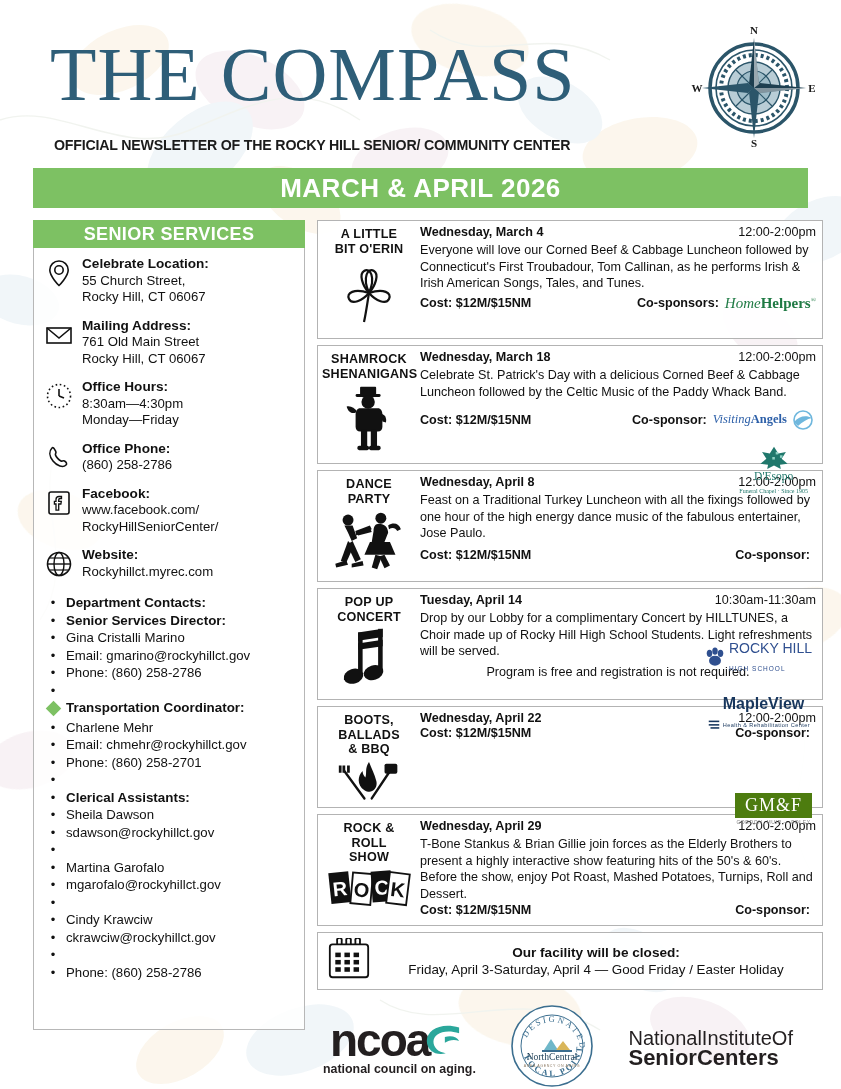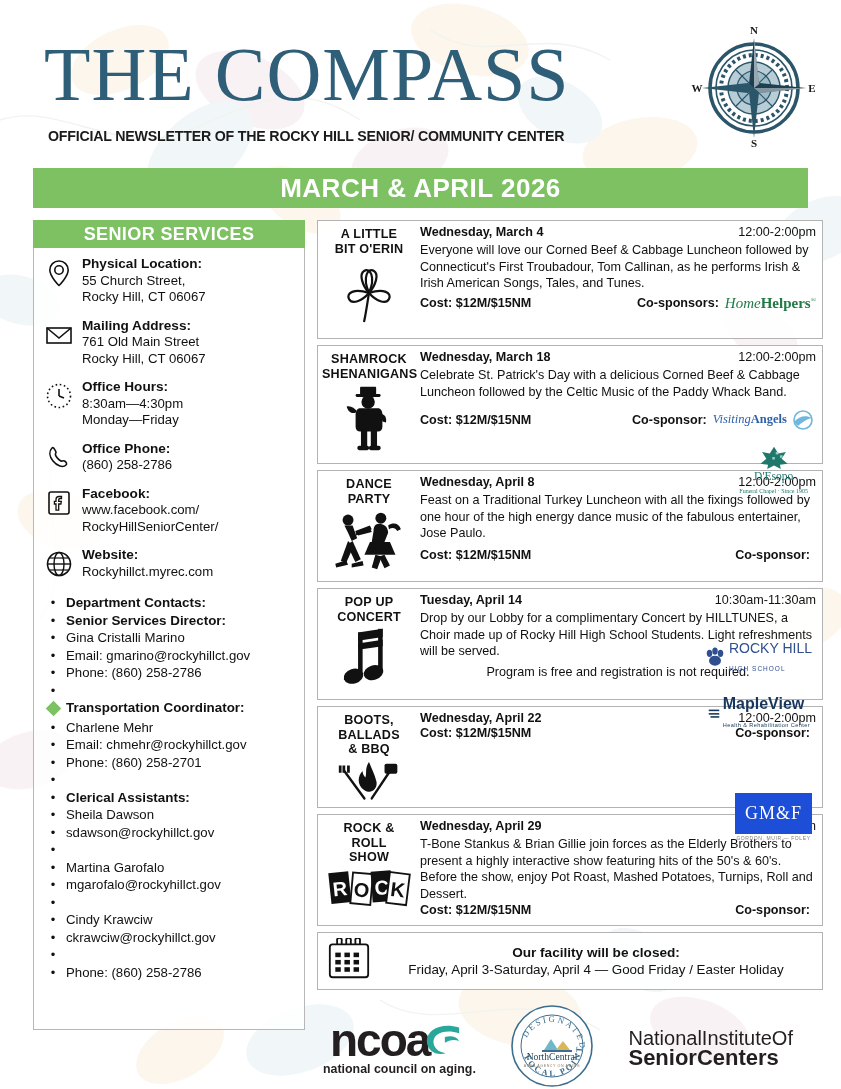--- a/index.html
+++ b/index.html
@@ -14,32 +14,32 @@
   
   #floral-bg{
     position:absolute;inset:0;
     z-index:0;
     pointer-events:none;
   }
   
   #page{position:relative;z-index:2;width:841px;height:1089px;}
 
   
-  .masthead{position:relative;height:160px;}
+  .masthead{position:relative;height:160px;margin-left:6px;}
   .mast-title{
     position:absolute;left:44px;top:36px;
     font-family:"Liberation Serif", serif;
     font-size:76px;line-height:76px;
     letter-spacing:1px;
     color:#2e5e78;
     font-weight:400;
     white-space:nowrap;
   }
   .mast-sub{
-    position:absolute;left:48px;top:128px;
+    position:absolute;left:48px;top:137px;
     font-size:14.2px;font-weight:bold;
     letter-spacing:-0.2px;
     color:#1b1b1b;
     white-space:nowrap;
   }
   .compass-wrap{position:absolute;right:24px;top:22px;width:126px;height:126px;}
 
   
   .greenbar{
     background:#7dc163;
@@ -123,22 +123,22 @@
   .sponsor-slot{position:absolute;right:2px;}
 
   
   .lg-home{font-family:"Liberation Serif",serif;color:#1f7a44;white-space:nowrap;}
   .lg-home i{font-style:italic;font-size:15px;}
   .lg-home b{font-size:15px;}
   .lg-va{color:#2c5fa8;font-family:"Liberation Serif",serif;font-style:italic;font-size:12.5px;white-space:nowrap;}
   .lg-des{color:#20786c;font-family:"Liberation Serif",serif;text-align:center;line-height:11px;}
   .lg-rh{color:#2f4f8f;font-family:"Liberation Sans",sans-serif;white-space:nowrap;}
   .lg-mv{color:#17365d;font-family:"Liberation Sans",sans-serif;white-space:nowrap;}
-  .lg-gmf{background:#1d4ed8;color:#fff;font-family:"Liberation Serif",serif;text-align:center;
-          font-size:18px;letter-spacing:1px;padding:10px 10px;}
+  .lg-gmf{background:#4d7c0f;color:#fff;font-family:"Liberation Serif",serif;text-align:center;
+          font-size:18px;letter-spacing:1px;padding:2px 10px;}
 
   
   #closure{
     border:1px solid #b3b3b3;
     background:rgba(255,255,255,0.93);
     display:flex;align-items:center;
     padding:5px 8px;margin-bottom:8px;
   }
   #closure .cal{flex:0 0 52px;}
   #closure .ctext{flex:1 1 auto;text-align:center;}
@@ -241,21 +241,21 @@
       <div id="sidebar-box">
 
         <div class="contact-row">
           <div class="contact-icon">
             <svg viewBox="0 0 30 30" width="30" height="30">
                 <path d="M15 3 C9.8 3 5.8 7 5.8 12.1 C5.8 18.5 15 27.5 15 27.5 S24.2 18.5 24.2 12.1 C24.2 7 20.2 3 15 3 Z" fill="none" stroke="#111" stroke-width="1.6"></path>
                 <circle cx="15" cy="12" r="4.2" fill="none" stroke="#111" stroke-width="1.6"></circle>
               </svg>
           </div>
           <div class="contact-text">
-            <b>Physical Location:</b>
+            <b>Celebrate Location:</b>
             <span class="ln">55 Church Street,</span>
             <span class="ln">Rocky Hill, CT 06067</span>
           </div>
         </div>
 
         <div class="contact-row">
           <div class="contact-icon">
             <svg viewBox="0 0 30 30" width="30" height="30">
                 <rect x="3" y="8" width="24" height="15" fill="none" stroke="#111" stroke-width="1.6"></rect>
                 <polyline points="3,8 15,18 27,8" fill="none" stroke="#111" stroke-width="1.6"></polyline>
@@ -605,21 +605,21 @@
         </div>
         <div class="ev-right">
           <div class="ev-headline">
             <span class="ev-date">Wednesday, April 22</span>
             <span class="ev-time">12:00-2:00pm</span>
           </div>
           <div class="ev-foot" style="margin-top:1px;">
             <span class="ev-cost">Cost: $12M/$15NM</span>
             <span class="ev-sponsor-lbl">Co-sponsor:</span>
             <span class="sponsor-slot" style="top:-16px;right:6px;">
-              <span class="lg-mv" style="display:inline-flex;align-items:center;gap:2px;">
+              <span class="lg-mv" style="display:inline-flex;align-items:flex-end;gap:2px;">
                 <svg viewBox="0 0 16 16" width="14" height="14">
                     <g stroke="#17365d" stroke-width="1.8">
                       <line x1="2" y1="5" x2="14" y2="5"></line>
                       <line x1="2" y1="9" x2="14" y2="9"></line>
                       <line x1="4" y1="12.5" x2="14" y2="12.5"></line>
                     </g>
                   </svg>
                 <span><span style="font-size:16px;font-weight:bold;">MapleView</span><br><span style="font-size:5.6px;letter-spacing:0.4px;">Health &amp; Rehabilitation Center</span></span>
               </span>
             </span>

